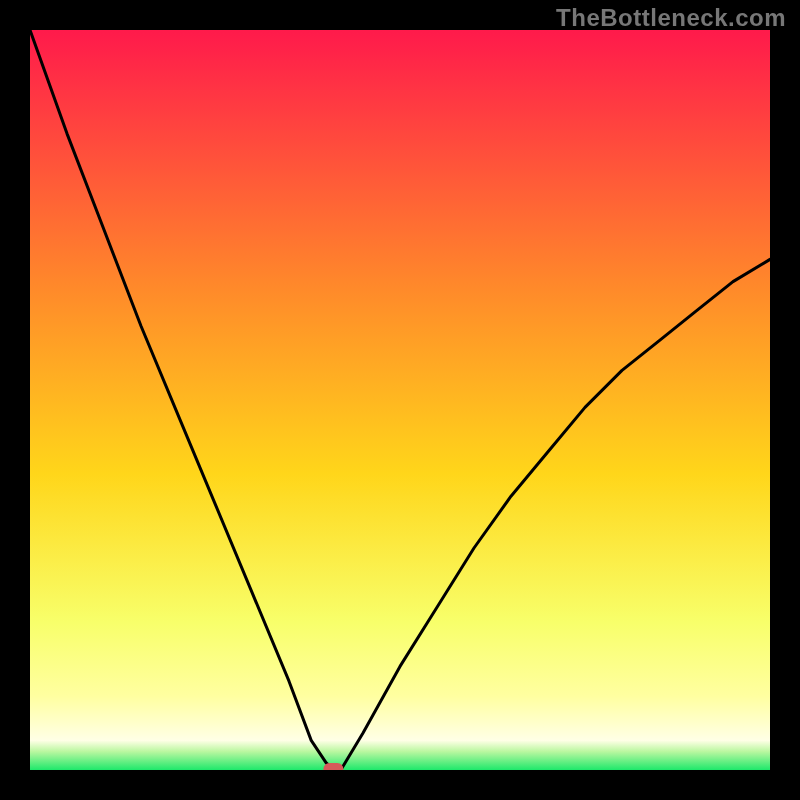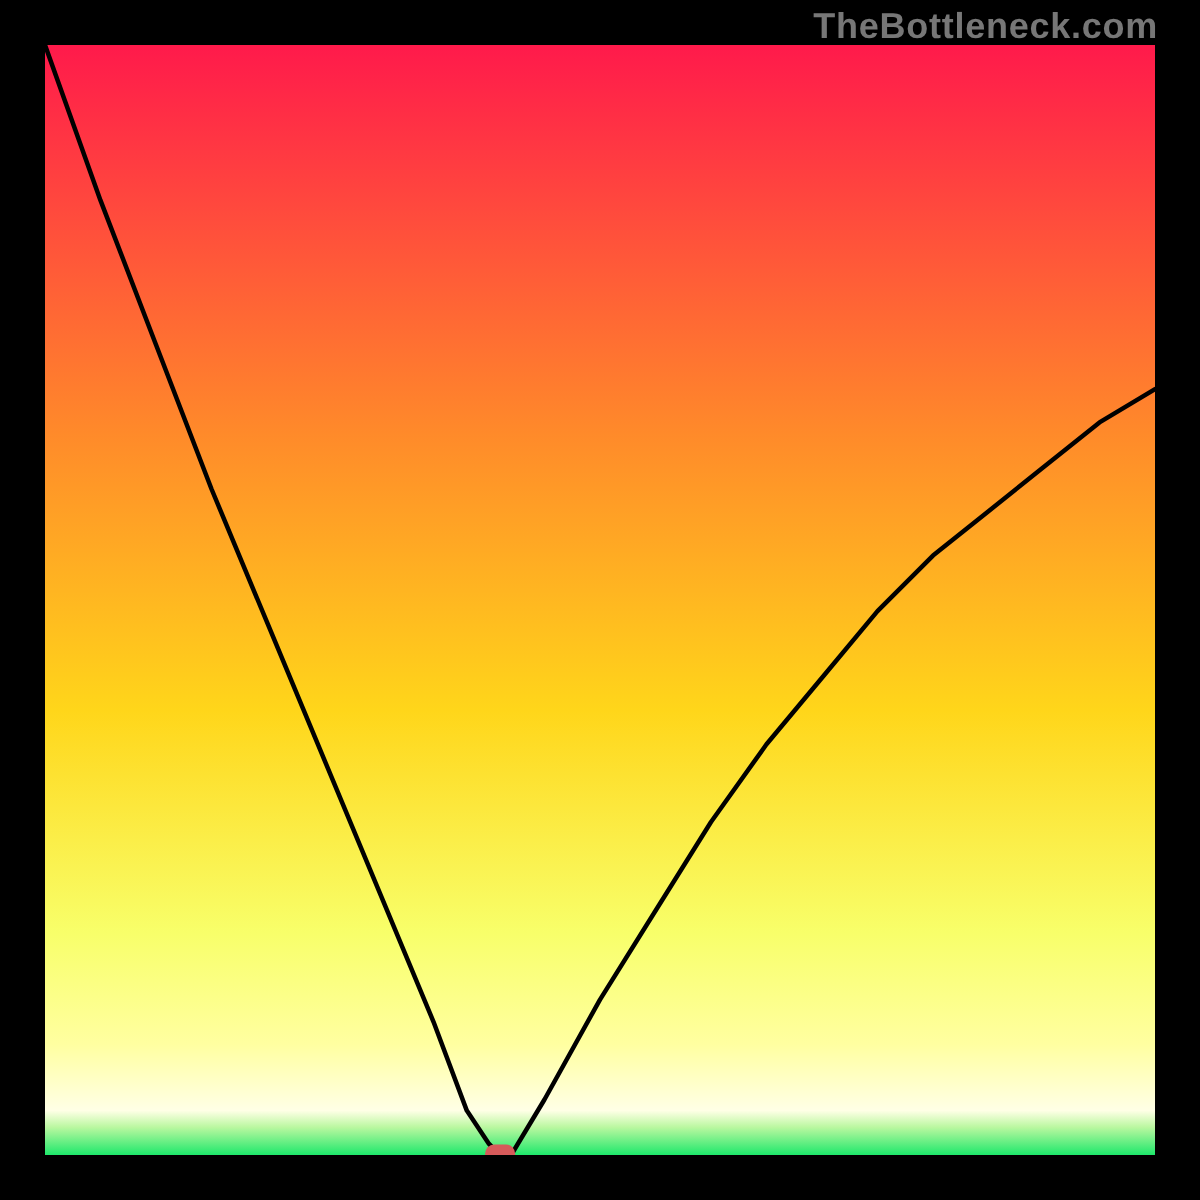--- a/index.html
+++ b/index.html
@@ -13,21 +13,21 @@
   }
   .outer {
     position: relative;
     width: 800px;
     height: 800px;
     background: #000;
   }
   .watermark {
     position: absolute;
     top: 4px;
-    right: 28px;
+    right: 14px;
     color: #777;
     font-size: 24px;
     font-weight: 600;
     letter-spacing: 0.5px;
     user-select: none;
   }
   .plot {
     position: absolute;
     left: 30px;
     top: 30px;

